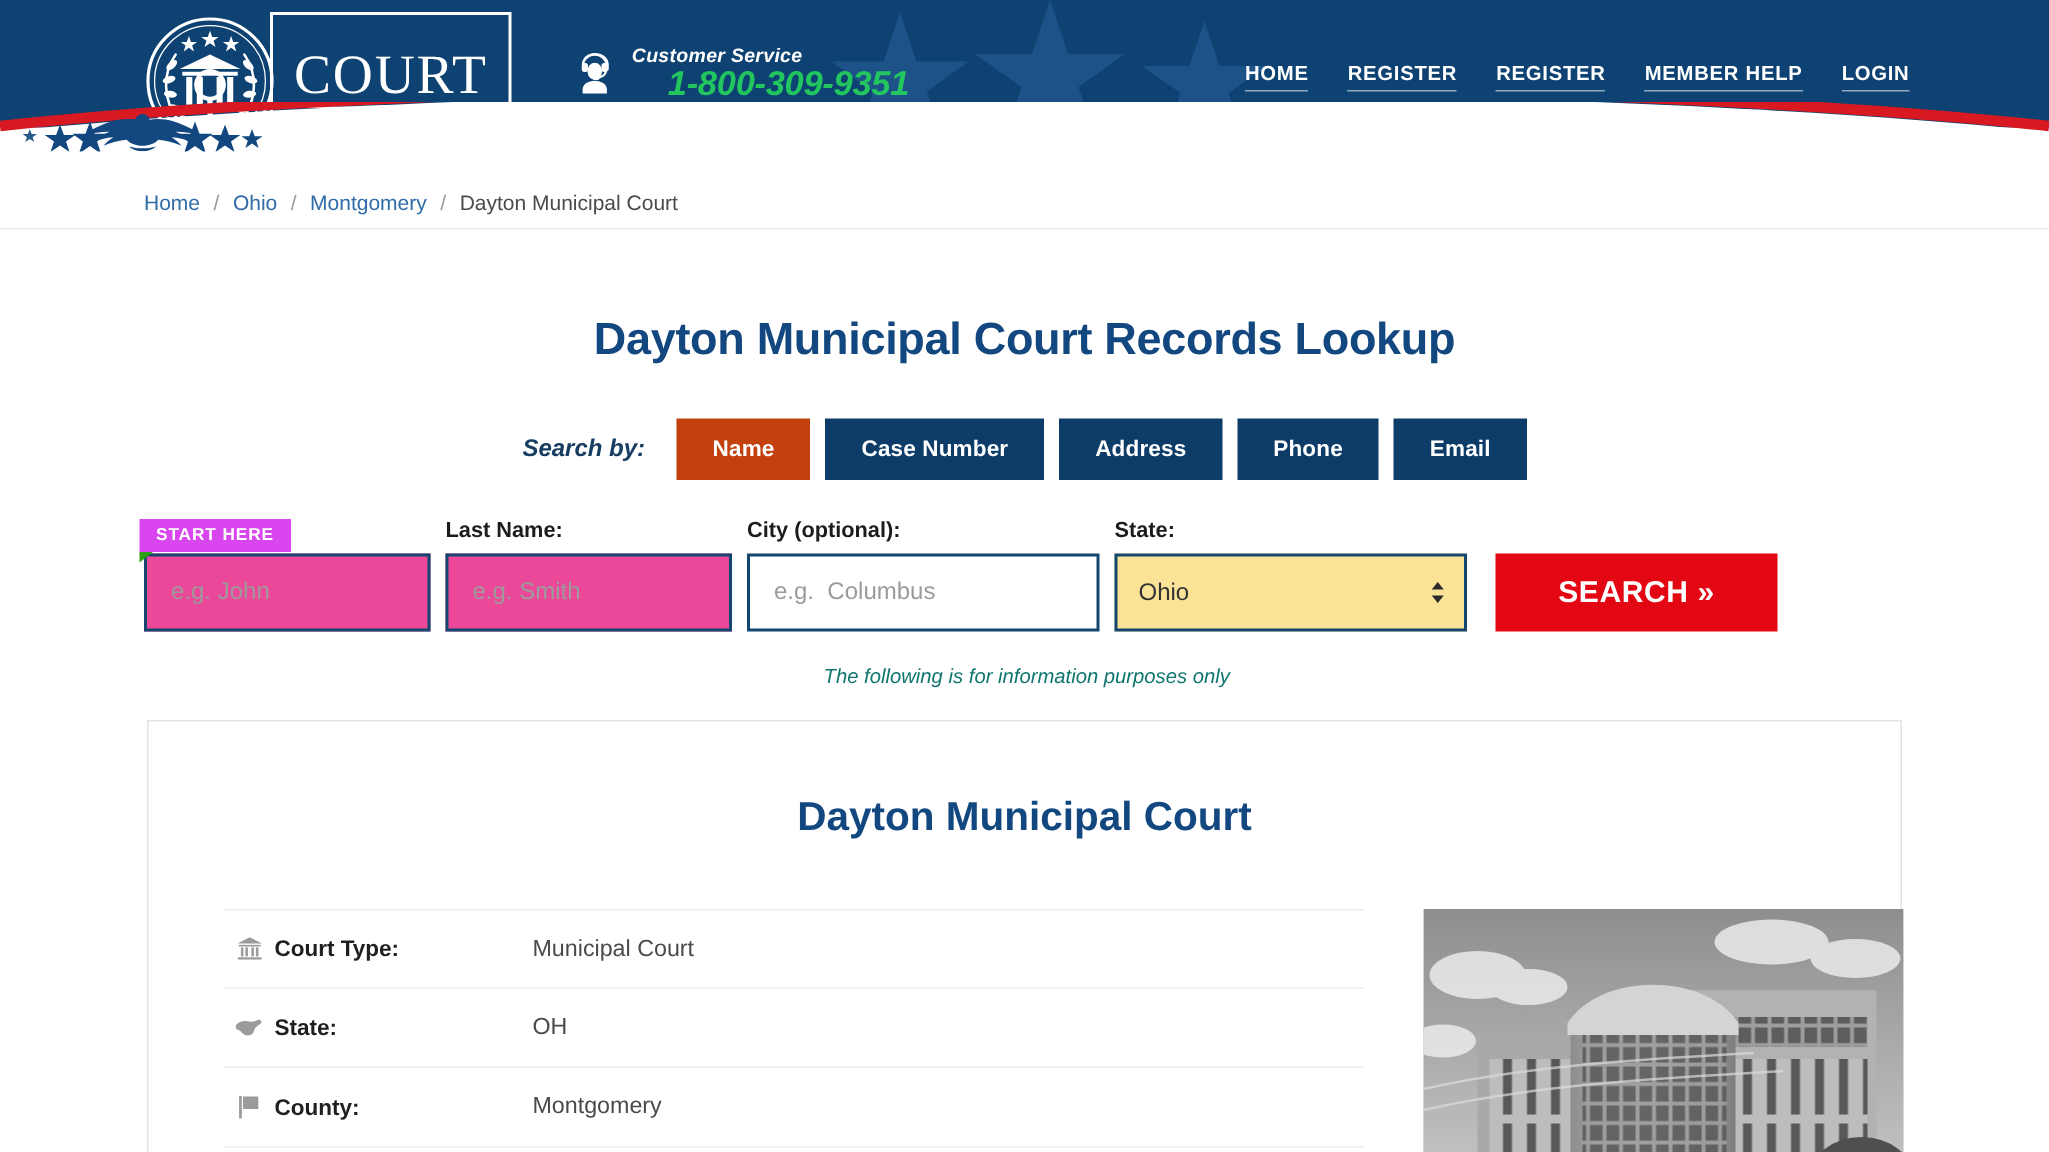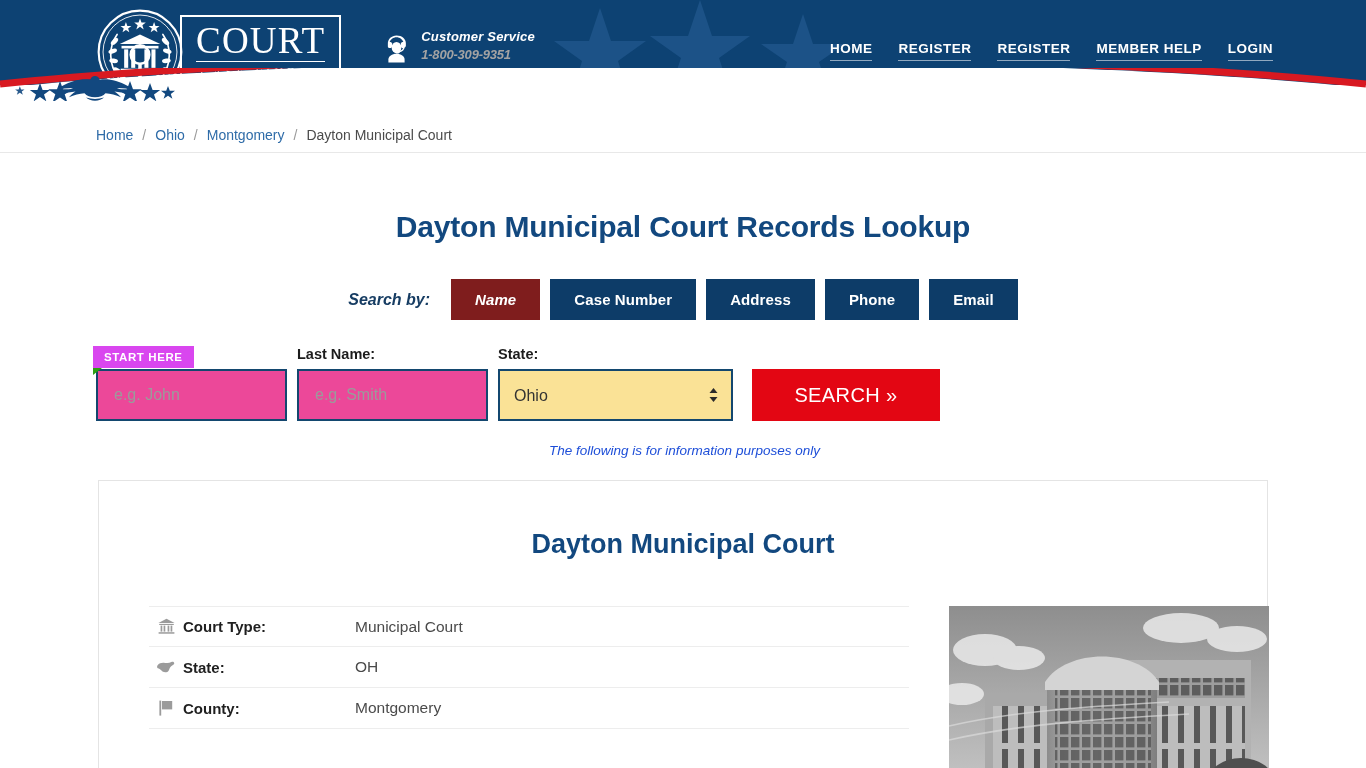--- a/index.html
+++ b/index.html
@@ -29,21 +29,21 @@
     align-items: flex-start;
     z-index: 3;
   }
   .logo-block {
     display: flex; align-items: center;
     margin-top: 8px; margin-left: 3px;
   }
   .logo-seal { width: 88px; height: 88px; flex: none; }
   .logo-wordbox {
     border: 2px solid #ffffff;
-    padding: 5px 14px 6px 14px;
+    padding: 22px 14px 6px 14px;
     margin-left: -4px;
   }
   .logo-word-main {
     color: #fff;
     font-family: "Liberation Serif", serif;
     font-size: 37px;
     letter-spacing: 1.2px;
     line-height: 38px;
     text-align: center;
     border-bottom: 1px solid #ffffff;
@@ -60,22 +60,22 @@
     padding-left: 3px;
   }
   .cs-block { display: flex; align-items: center; margin-left: 42px; margin-top: 29px; }
   .cs-icon { width: 27px; height: 30px; flex: none; }
   .cs-text { margin-left: 11px; }
   .cs-label {
     color: #ffffff; font-size: 13px; font-style: italic; font-weight: bold;
     line-height: 15px; letter-spacing: .2px;
   }
   .cs-phone {
-    color: #a3a3a3; font-size: 13px; font-style: italic; font-weight: bold;
-    line-height: 22px; letter-spacing: -.2px;
+    color: #22c55e; font-size: 23px; font-style: italic; font-weight: bold;
+    line-height: 22px; letter-spacing: -.2px; margin-left: 24px;
   }
   .main-nav {
     margin-left: auto;
     display: flex;
     align-items: center;
     gap: 26px;
     margin-top: 41px;
   }
   .nav-link {
     color: #ffffff;
@@ -150,21 +150,21 @@
     color: #ffffff;
     font-size: 15px;
     font-weight: bold;
     font-family: "Liberation Sans", sans-serif;
     padding: 0 24px;
     margin-right: 10px;
     cursor: pointer;
     letter-spacing: .1px;
   }
   .tab-btn:last-child { margin-right: 0; }
-  .tab-btn.active { background: #7f1d1d; font-style: italic; }
+  .tab-btn.active { background: #c2410c; }
 
   
   .form-wrap { width: 1180px; margin: 0 auto; position: relative; padding-left: 3px; }
   .start-badge {
     position: absolute;
     left: 0; top: 0;
     background: #d946ef;
     color: #ffffff;
     font-size: 11.5px;
     font-weight: bold;
@@ -226,29 +226,29 @@
     pointer-events: none;
     line-height: 0;
   }
   .search-submit {
     height: 52px;
     width: 188px;
     background: #e30613;
     border: none;
     color: #ffffff;
     font-size: 20px;
-    font-weight: normal;
+    font-weight: bold;
     font-family: "Liberation Sans", sans-serif;
     letter-spacing: .4px;
     cursor: pointer;
     margin-left: 9px;
   }
   .disclaimer {
     text-align: center;
-    color: #1d4ed8;
+    color: #0f766e;
     font-size: 13.5px;
     font-style: italic;
     margin-top: 22px;
   }
 
   
   .court-card {
     width: 1170px;
     margin: 22px auto 0 auto;
     border: 1px solid #e4e4e4;
@@ -265,21 +265,21 @@
   }
   .card-body {
     display: flex;
     margin-top: 46px;
     gap: 40px;
   }
   .detail-table { width: 760px; flex: none; }
   .detail-row {
     display: flex;
     align-items: center;
-    height: 41px;
+    height: 53px;
     border-bottom: 1px solid #ededed;
   }
   .detail-row:first-child { border-top: 1px solid #ededed; }
   .detail-icon {
     width: 34px; flex: none;
     display: flex; align-items: center; justify-content: center;
     color: #9b9b9b;
   }
   .detail-key {
     width: 172px; flex: none;
@@ -438,20 +438,24 @@
     <div class="field f-first">
       <label class="field-label">First Name:</label>
       <input class="field-input filled-bg" type="text" placeholder="e.g. John" style="">
     </div>
 
     <div class="field f-last">
       <label class="field-label">Last Name:</label>
       <input class="field-input filled-bg" type="text" placeholder="e.g. Smith" style="">
     </div>
 
+    <div class="field f-city">
+      <label class="field-label">City (optional):</label>
+      <input class="field-input" type="text" placeholder="e.g.  Columbus" style="">
+    </div>
 
     <div class="field f-state">
       <label class="field-label">State:</label>
       <div class="select-shell">
         <select class="state-select" style="width:235px;">
           <option>Ohio</option>
         </select>
         <span class="select-arrows">
           <svg width="11" height="20" viewBox="0 0 11 20">
             <polygon points="5.5,3 9.5,8 1.5,8" fill="#2a2a2a"></polygon>

